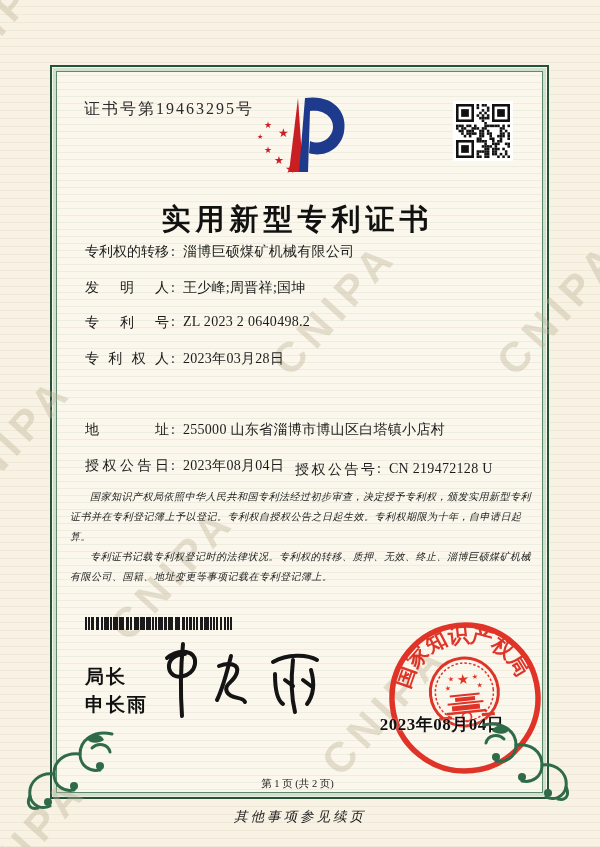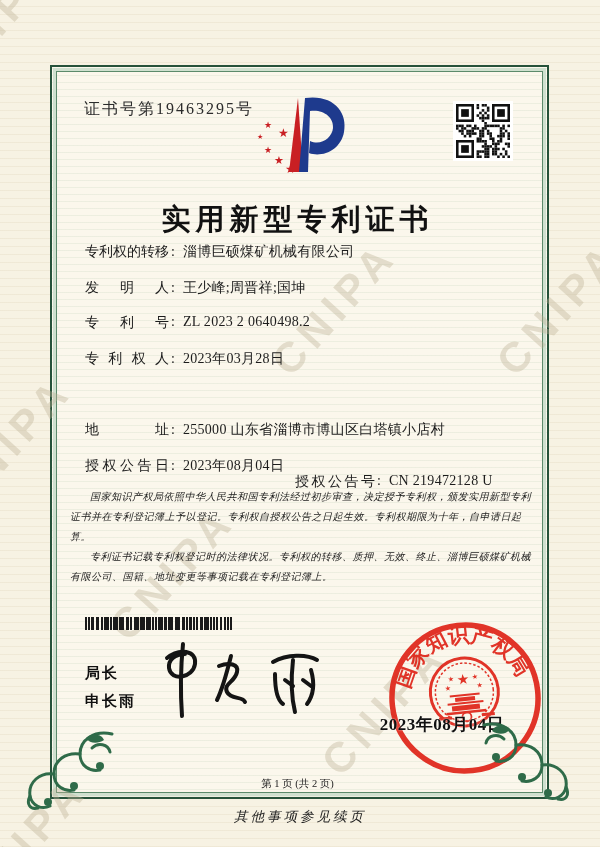--- a/index.html
+++ b/index.html
@@ -23,29 +23,29 @@
   .content{position:absolute;inset:0;z-index:2;}
   .cert-no{position:absolute;left:84px;top:99px;font-size:16px;color:#2b2b2b;letter-spacing:2px;}
   .logo{position:absolute;left:252px;top:90px;width:96px;height:84px;}
   .qr{position:absolute;left:453px;top:101px;width:60px;height:60px;background:#fff;padding:3px;box-sizing:border-box;}
   .title{position:absolute;left:50px;top:184px;width:495px;text-align:center;
     font-size:29px;font-weight:bold;color:#111;letter-spacing:5px;margin-top:16px;}
   .row{position:absolute;left:85px;width:460px;font-size:14px;color:#1c1c1c;white-space:nowrap;}
   .flabel{display:inline-block;width:84px;text-align:justify;text-align-last:justify;vertical-align:top;}
   .colon{display:inline-block;margin:0 8px 0 2px;}
   .fvalue{letter-spacing:0.3px;}
-  .pair2{position:absolute;left:210px;top:16px;}
+  .pair2{position:absolute;left:210px;top:4px;}
   .flabel2{display:inline-block;width:80px;text-align:justify;text-align-last:justify;vertical-align:top;}
   .paras{position:absolute;left:70px;top:487px;width:464px;font-size:10px;line-height:20px;
     color:#1c1c1c;font-style:italic;}
   .paras p{margin:0;text-indent:2em;letter-spacing:0.5px;}
   .barcode{position:absolute;left:85px;top:617px;width:158px;height:13px;overflow:hidden;white-space:nowrap;font-size:0;}
   .barcode span{display:inline-block;height:13px;background:#1a1a1a;vertical-align:top;}
   .signer{position:absolute;left:85px;font-family:"Liberation Sans","DejaVu Sans",sans-serif;
-    font-weight:bold;font-size:15px;color:#111;letter-spacing:2px;}
+    font-weight:bold;font-size:19px;color:#111;letter-spacing:2px;}
   .sig-svg{position:absolute;left:145px;top:638px;}
   .seal{position:absolute;left:385px;top:618px;width:160px;height:160px;transform:rotate(-6deg);opacity:0.92;}
   .seal-date{position:absolute;left:379px;top:713px;width:126px;text-align:center;
     font-size:17px;font-weight:bold;color:#111;letter-spacing:0.5px;text-shadow:0 0 2px rgba(255,255,255,0.8);}
   .ornament{position:absolute;}
   .page-ind{position:absolute;left:50px;top:777px;width:495px;text-align:center;font-size:10.5px;color:#222;}
   .footer-note{position:absolute;left:0;top:808px;width:600px;text-align:center;
     font-size:13.5px;font-style:italic;color:#222;letter-spacing:3px;}
 </style>
 </head>

